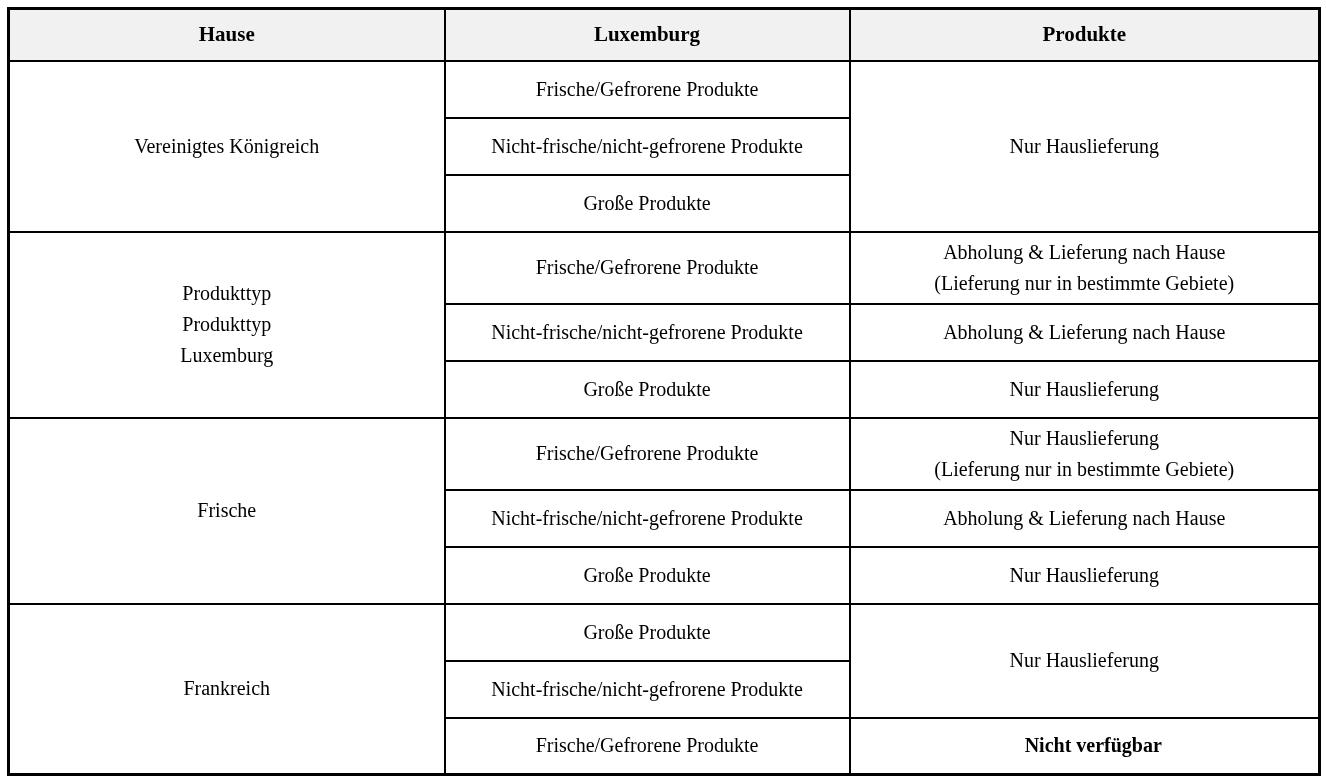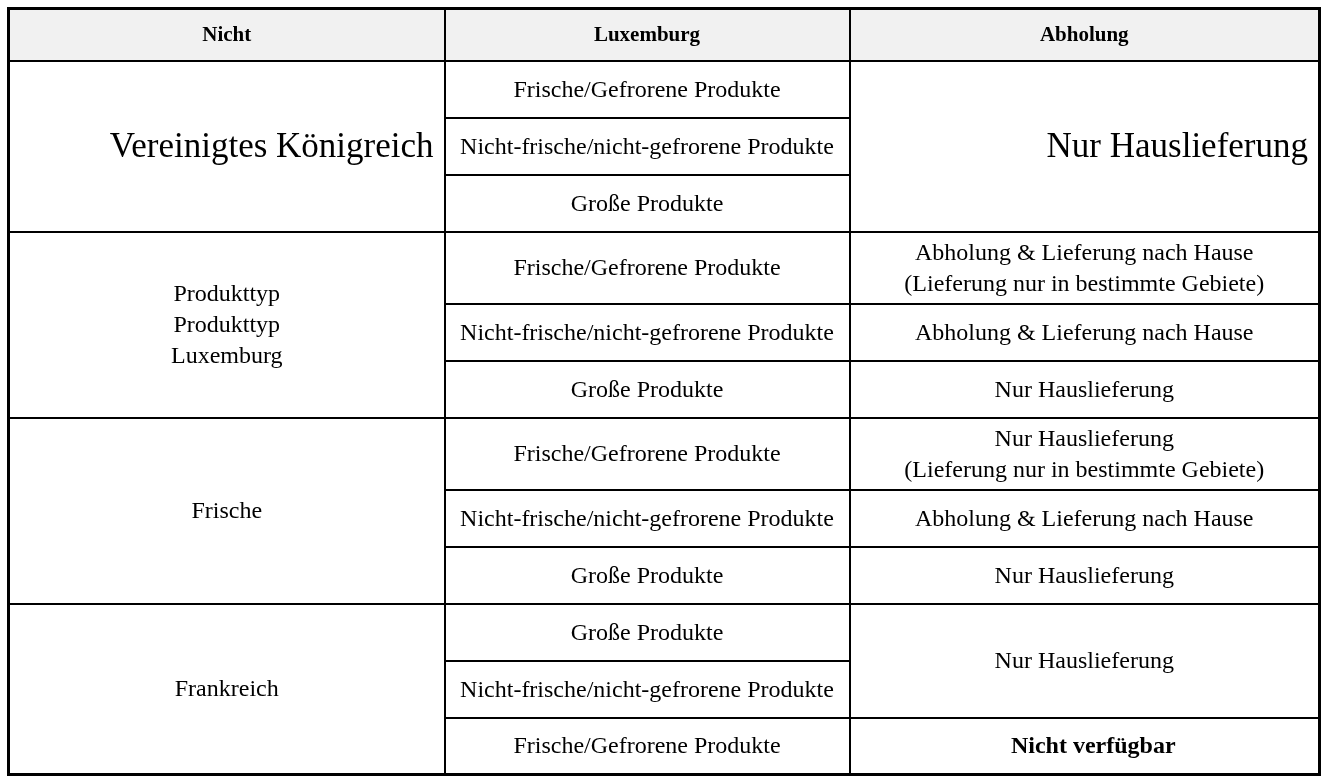--- a/index.html
+++ b/index.html
@@ -31,49 +31,48 @@
   }
   .svc-table tbody tr {
     height: 57px;
   }
   .svc-table th {
     background: #f1f1f1;
     font-size: 21px;
     font-weight: bold;
   }
   .svc-table td {
-    font-size: 24px;
+    font-size: 20px;
     font-weight: normal;
   }
   td.cell-big {
-    font-size: 35px;
-    text-align: right;
+    font-size: 20px;
   }
   td.cell-bold {
     font-weight: bold;
     padding-left: 28px;
   }
   .multiline div {
     line-height: 31px;
   }
 </style>
 </head>
 <body>
 
 <table class="svc-table">
   <colgroup>
     <col style="width:436px">
     <col style="width:405px">
     <col style="width:470px">
   </colgroup>
   <thead>
     <tr>
-      <th>Nicht</th>
+      <th>Hause</th>
       <th>Luxemburg</th>
-      <th>Abholung</th>
+      <th>Produkte</th>
     </tr>
   </thead>
   <tbody>
 
     <tr>
       <td class="cell-big" rowspan="3">Vereinigtes Königreich</td>
       <td>Frische/Gefrorene Produkte</td>
       <td class="cell-big" rowspan="3">Nur Hauslieferung</td>
     </tr>
     <tr>

